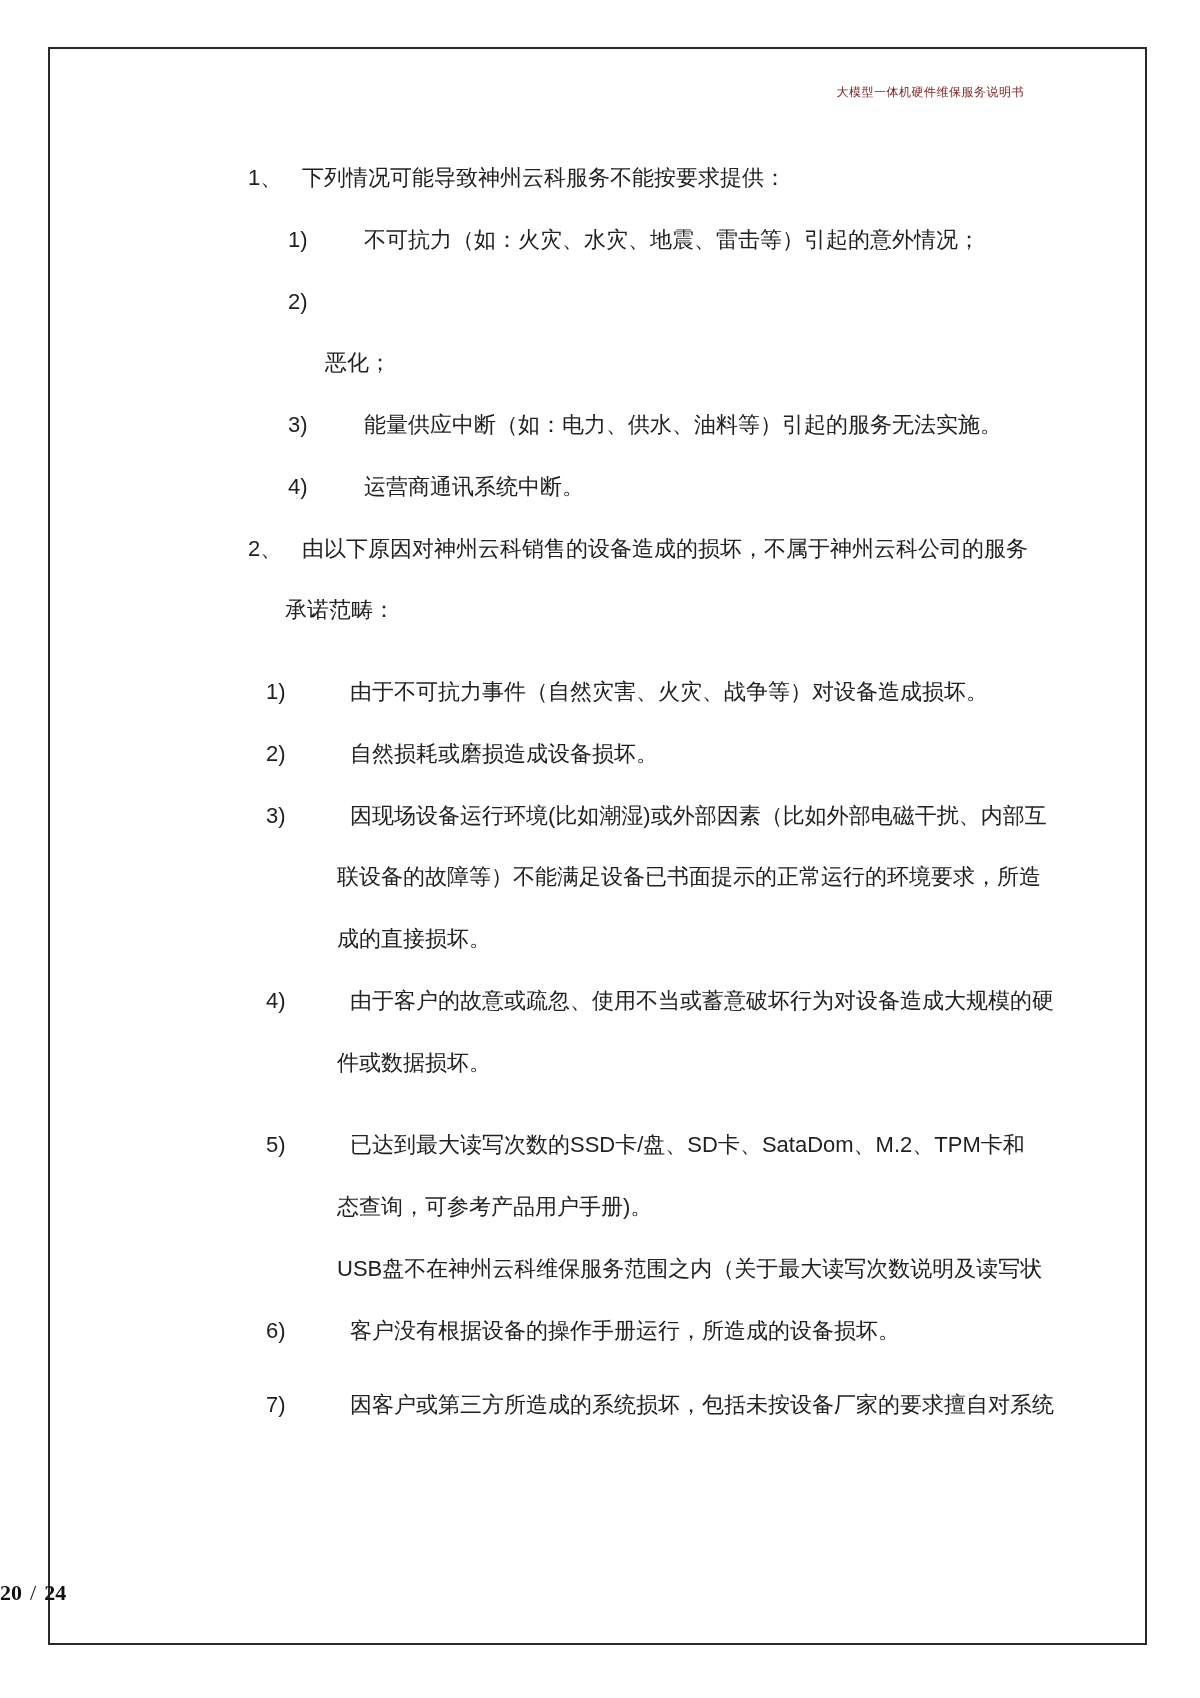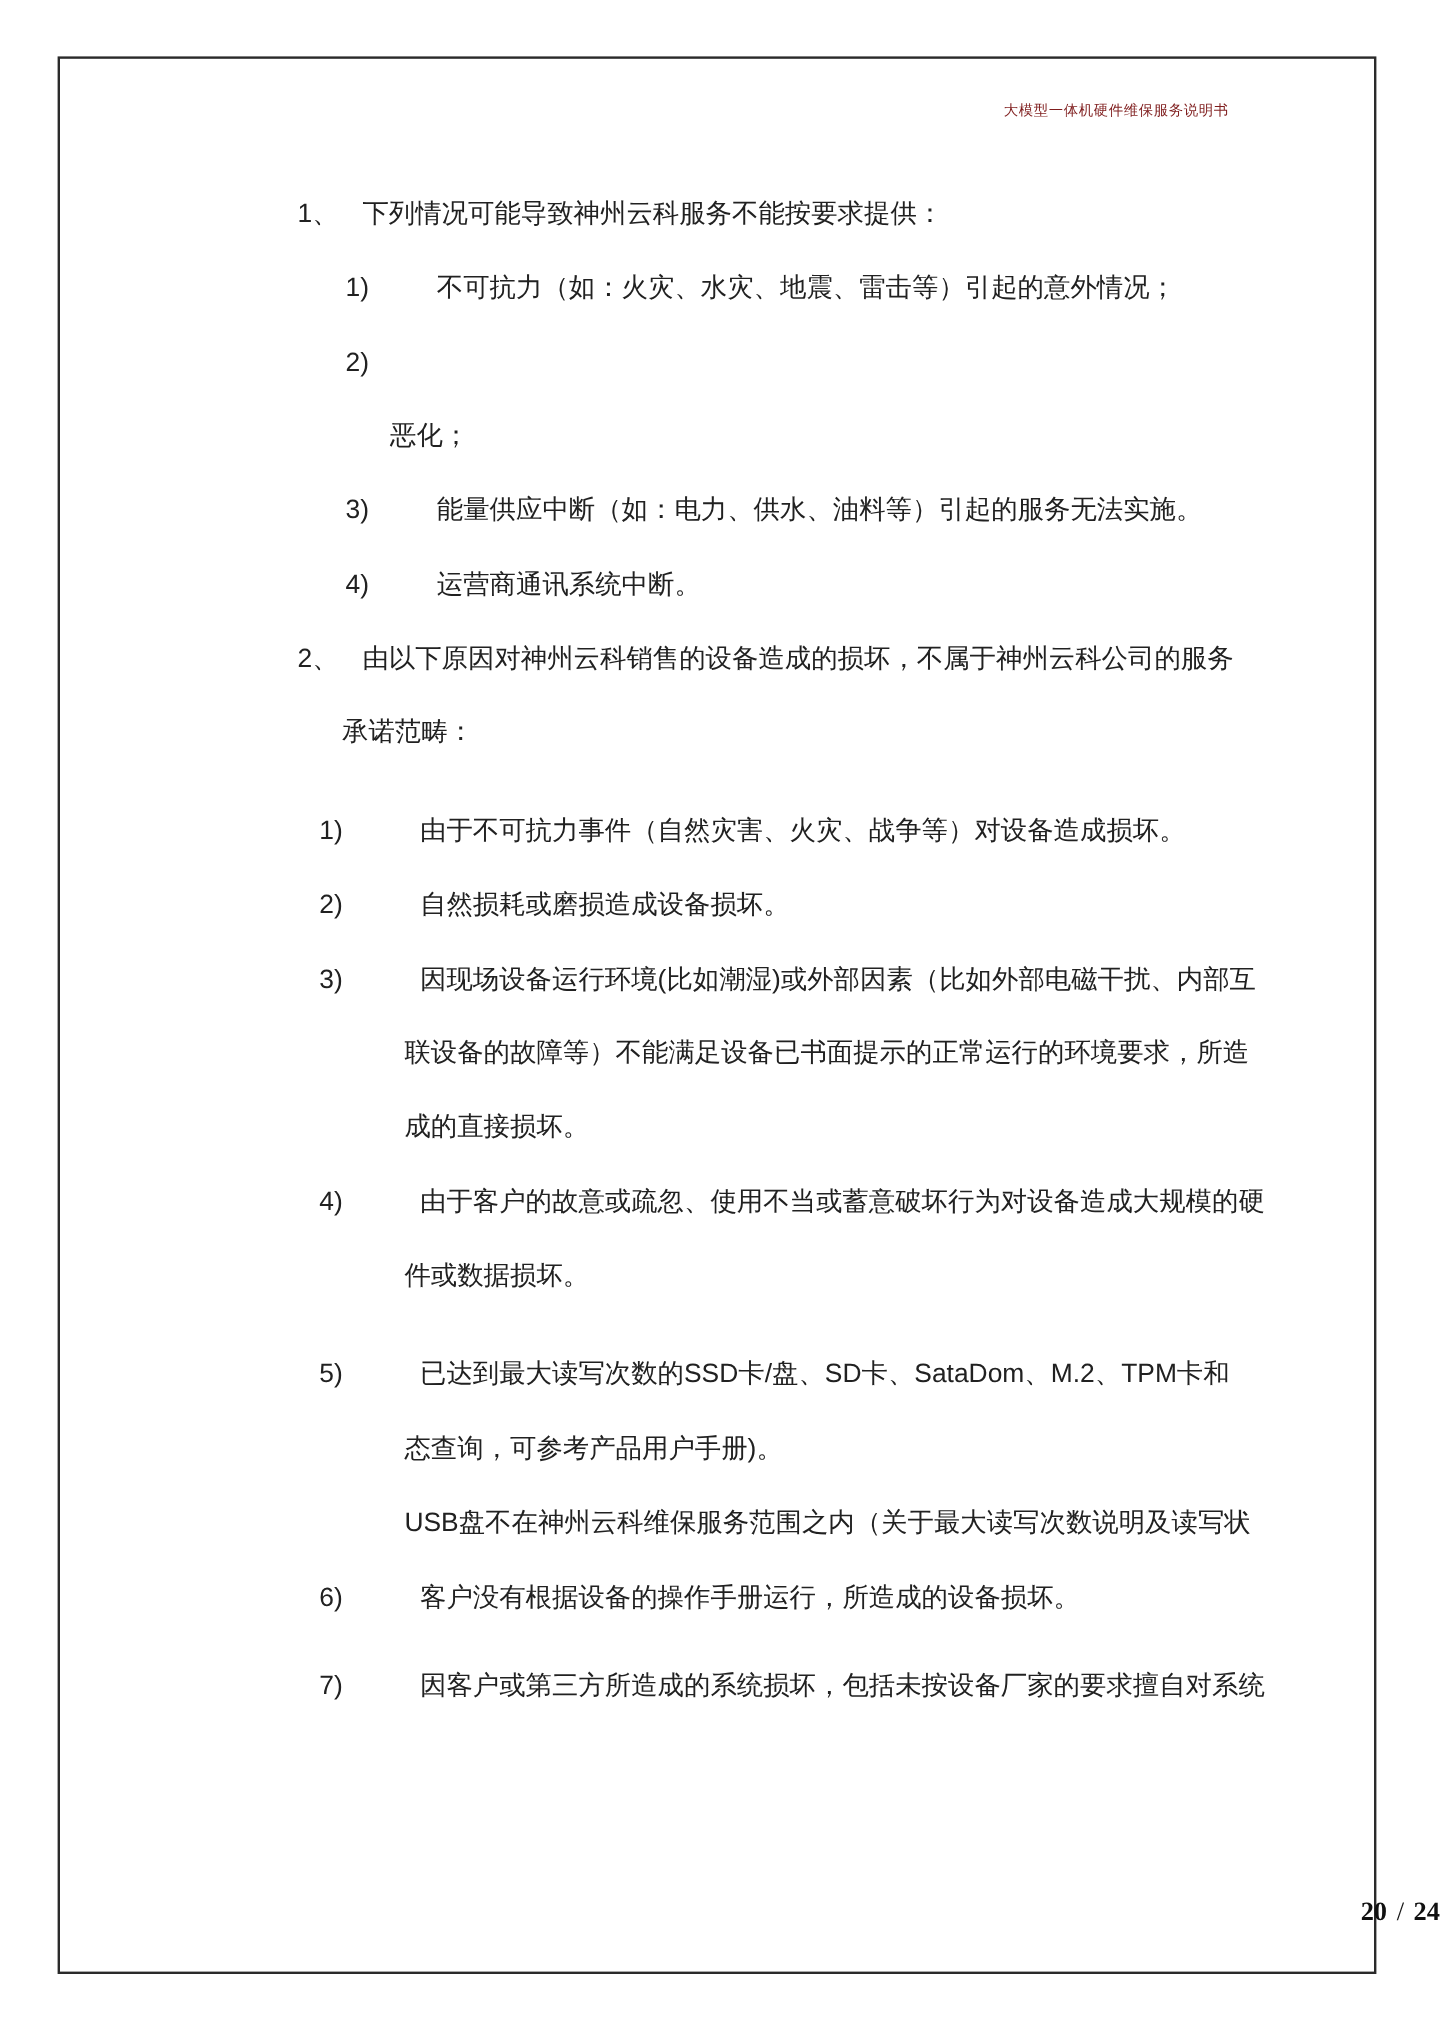--- a/index.html
+++ b/index.html
@@ -65,21 +65,21 @@
   .cb .txt { left: 337px; }
   
   .mt20 { margin-top: 20px; }
   .mt21 { margin-top: 21px; }
   .mt13 { margin-top: 13px; }
   .footer {
     position: absolute;
     top: 1580px;
     left: 0;
     width: 1200px;
-    text-align: right;
+    text-align: left;
     font-family: "Liberation Serif", "DejaVu Serif", serif;
     font-size: 22px;
     color: #111111;
   }
   .footer .pg { font-weight: bold; }
   .footer .sep { font-weight: normal; padding: 0 8px; }
 </style>
 </head>
 <body>
 

